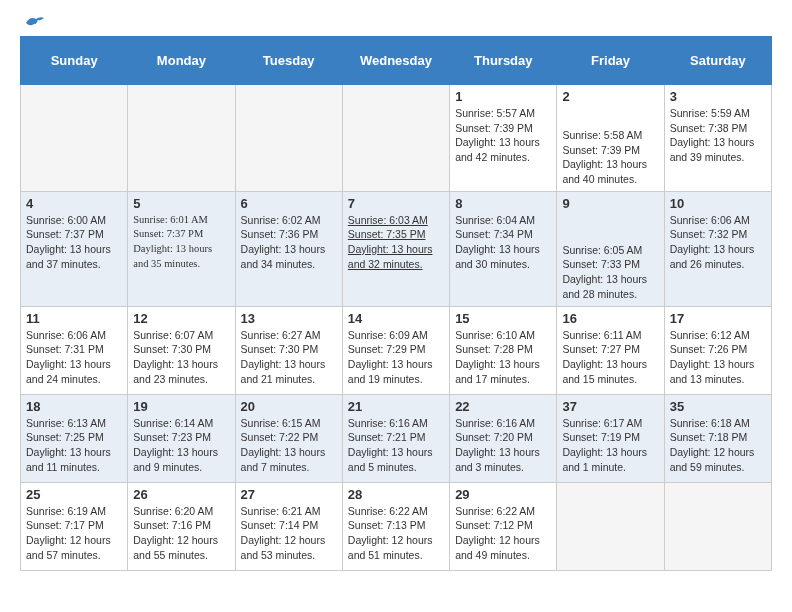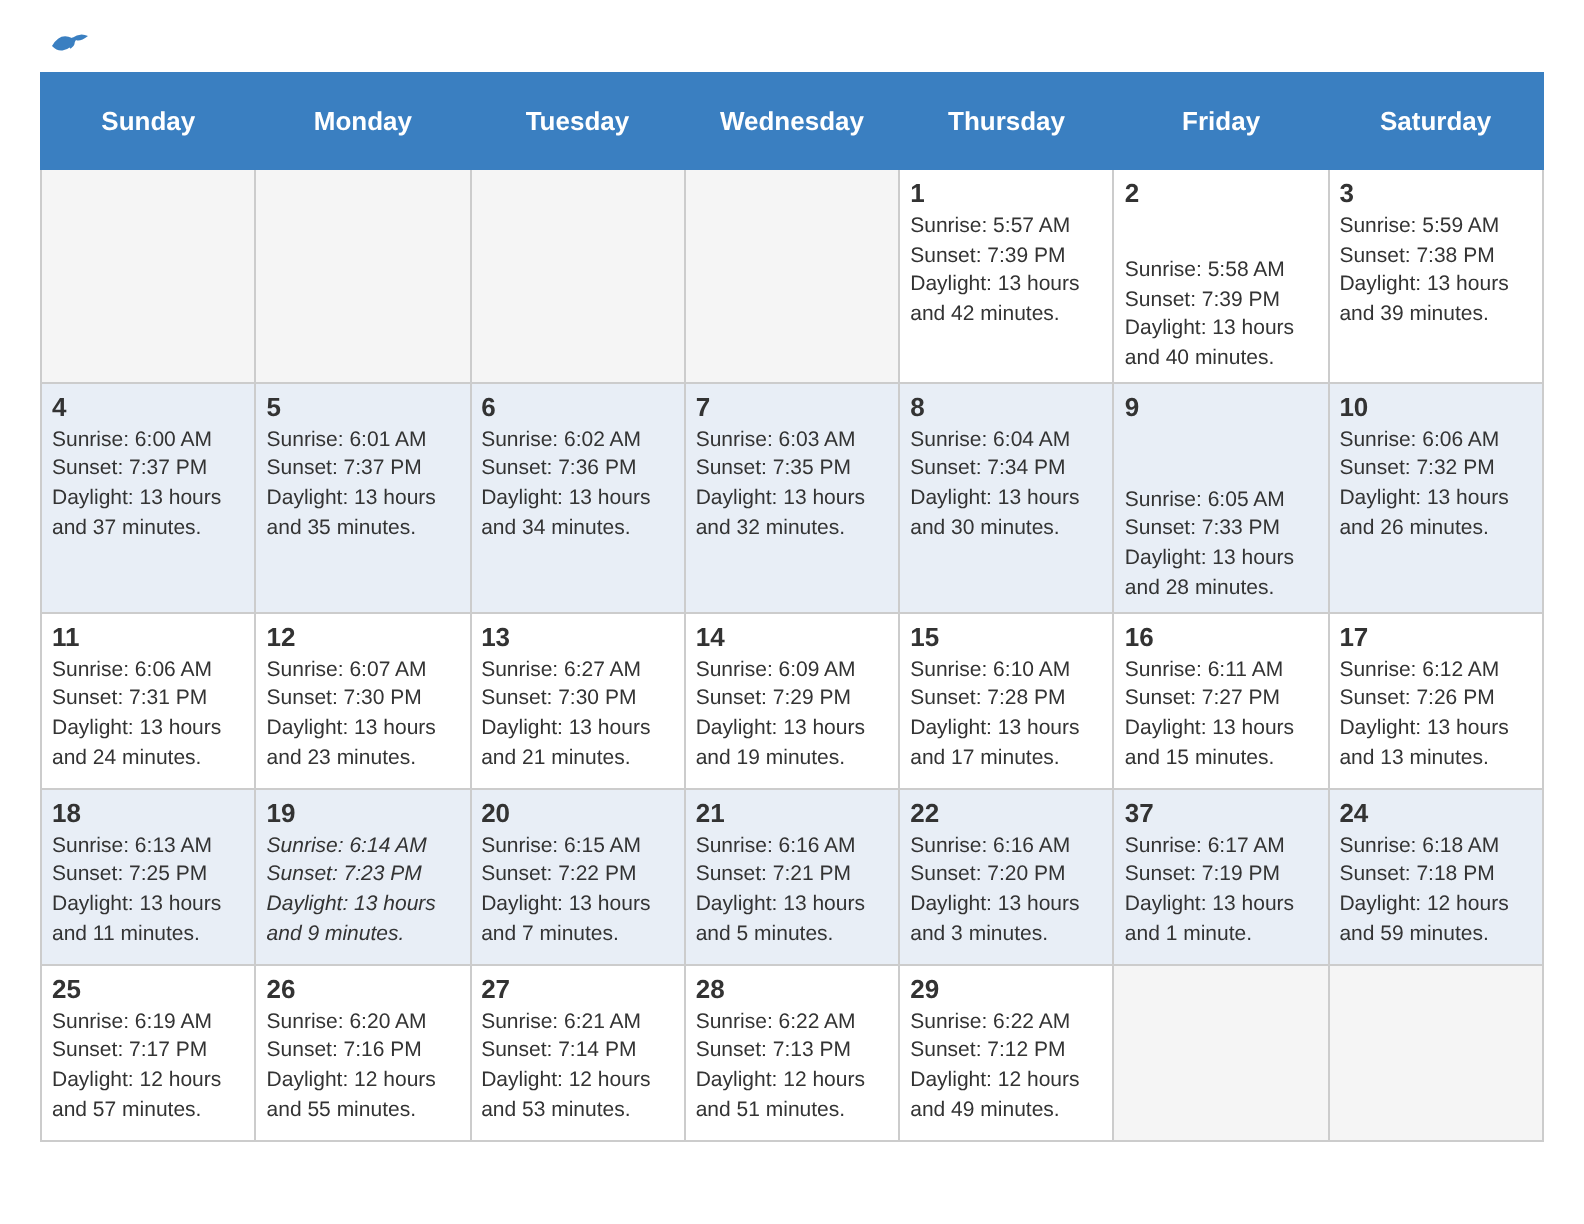--- a/index.html
+++ b/index.html
@@ -136,33 +136,33 @@
       </tr>
       <tr>
         <td>
           <div class="day-num">4</div>
           <div class="day-info" style="white-space: pre-line;">Sunrise: 6:00 AM
 Sunset: 7:37 PM
 Daylight: 13 hours and 37 minutes.</div>
         </td>
         <td>
           <div class="day-num">5</div>
-          <div class="day-info" style="white-space: pre-line;">Sunrise: 6:01 AM
+          <div class="day-info" style="white-space: pre-line; font-family: Liberation Serif, serif;">Sunrise: 6:01 AM
 Sunset: 7:37 PM
 Daylight: 13 hours and 35 minutes.</div>
         </td>
         <td>
           <div class="day-num">6</div>
           <div class="day-info" style="white-space: pre-line;">Sunrise: 6:02 AM
 Sunset: 7:36 PM
 Daylight: 13 hours and 34 minutes.</div>
         </td>
         <td>
           <div class="day-num">7</div>
-          <div class="day-info" style="white-space: pre-line;">Sunrise: 6:03 AM
+          <div class="day-info" style="white-space: pre-line; text-decoration: underline;">Sunrise: 6:03 AM
 Sunset: 7:35 PM
 Daylight: 13 hours and 32 minutes.</div>
         </td>
         <td>
           <div class="day-num">8</div>
           <div class="day-info" style="white-space: pre-line;">Sunrise: 6:04 AM
 Sunset: 7:34 PM
 Daylight: 13 hours and 30 minutes.</div>
         </td>
         <td>
@@ -224,21 +224,21 @@
       </tr>
       <tr>
         <td>
           <div class="day-num">18</div>
           <div class="day-info" style="white-space: pre-line;">Sunrise: 6:13 AM
 Sunset: 7:25 PM
 Daylight: 13 hours and 11 minutes.</div>
         </td>
         <td>
           <div class="day-num">19</div>
-          <div class="day-info" style="white-space: pre-line; font-style: italic;">Sunrise: 6:14 AM
+          <div class="day-info" style="white-space: pre-line;">Sunrise: 6:14 AM
 Sunset: 7:23 PM
 Daylight: 13 hours and 9 minutes.</div>
         </td>
         <td>
           <div class="day-num">20</div>
           <div class="day-info" style="white-space: pre-line;">Sunrise: 6:15 AM
 Sunset: 7:22 PM
 Daylight: 13 hours and 7 minutes.</div>
         </td>
         <td>
@@ -253,21 +253,21 @@
 Sunset: 7:20 PM
 Daylight: 13 hours and 3 minutes.</div>
         </td>
         <td>
           <div class="day-num">37</div>
           <div class="day-info" style="white-space: pre-line;">Sunrise: 6:17 AM
 Sunset: 7:19 PM
 Daylight: 13 hours and 1 minute.</div>
         </td>
         <td>
-          <div class="day-num">24</div>
+          <div class="day-num">35</div>
           <div class="day-info" style="white-space: pre-line;">Sunrise: 6:18 AM
 Sunset: 7:18 PM
 Daylight: 12 hours and 59 minutes.</div>
         </td>
       </tr>
       <tr>
         <td>
           <div class="day-num">25</div>
           <div class="day-info" style="white-space: pre-line;">Sunrise: 6:19 AM
 Sunset: 7:17 PM

